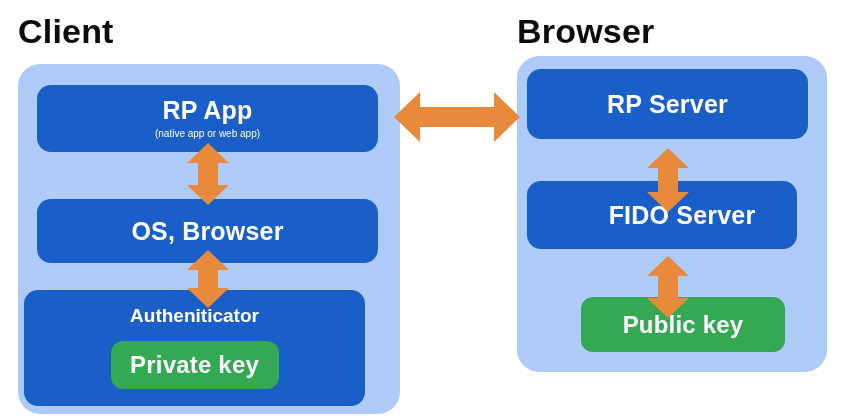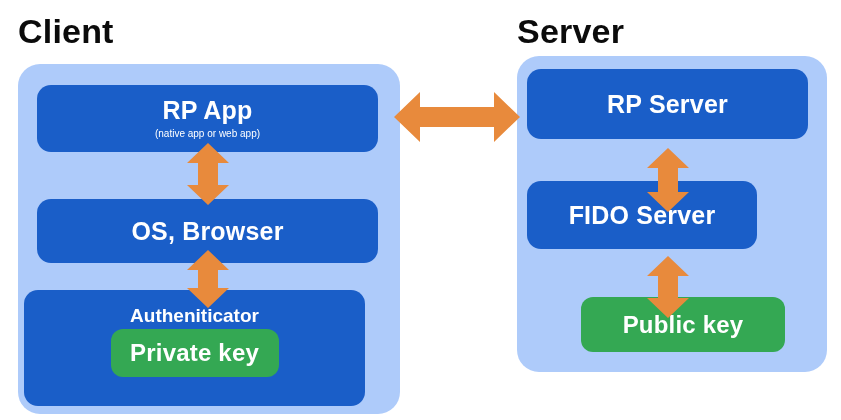--- a/index.html
+++ b/index.html
@@ -78,46 +78,46 @@
     color: var(--box_text, #ffffff);
     display: flex;
     align-items: center;
     justify-content: center;
   }
   .key-label {
     font-size: 24px;
     font-weight: bold;
     letter-spacing: 0.2px;
   }
-  .private-key-box { width: 168px; height: 48px; }
+  .private-key-box { width: 168px; height: 48px; margin-top: 12px; }
   .public-key-box  { position: absolute; left: 64px; top: 241px; width: 204px; height: 55px; }
 
   .rp-server-box   { left: 10px; top: 13px;  width: 281px; height: 70px; }
-  .fido-server-box { left: 10px; top: 125px; width: 230px; height: 68px; }
+  .fido-server-box { left: 10px; top: 125px; width: 230px; height: 68px; padding-left: 40px; }
 
   .arrow {
     position: absolute;
     z-index: 5;
   }
   .arrow svg { display: block; width: 100%; height: 100%; }
   .arrow polygon { fill: var(--arrow, #E88A3C); }
 
   .arrow-h  { left: 394px; top: 92px;  width: 126px; height: 50px; }
   .arrow-c1 { left: 187px; top: 143px; width: 42px;  height: 62px; }
   .arrow-c2 { left: 187px; top: 250px; width: 42px;  height: 58px; }
   .arrow-s1 { left: 647px; top: 148px; width: 42px;  height: 64px; }
   .arrow-s2 { left: 647px; top: 256px; width: 42px;  height: 62px; }
 </style>
 </head>
 <body>
 
 <div class="canvas">
 
   <div class="title client-title">Client</div>
-  <div class="title server-title">Server</div>
+  <div class="title server-title">Browser</div>
 
   <div class="panel client-panel">
     <div class="box rp-app-box">
       <div class="box-label">RP App</div>
       <div class="box-sublabel">(native app or web app)</div>
     </div>
     <div class="box os-browser-box">
       <div class="box-label">OS, Browser</div>
     </div>
     <div class="box authenticator-box">

